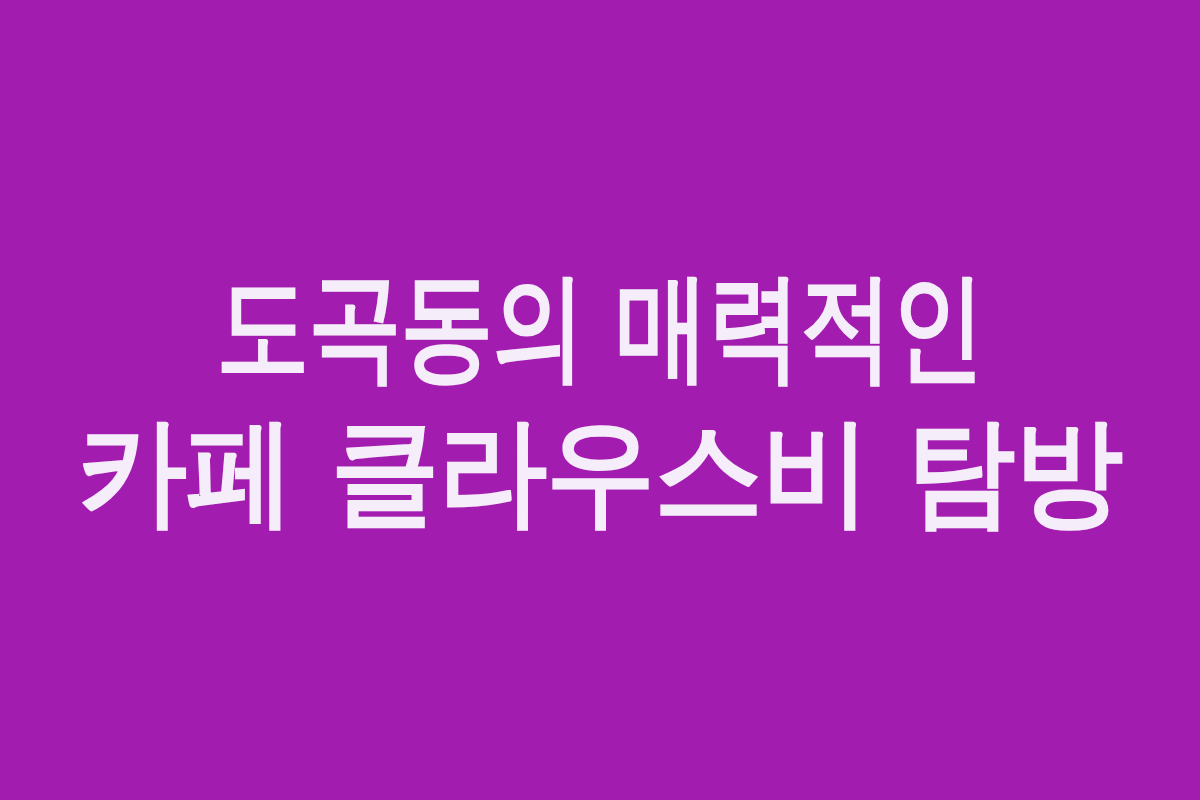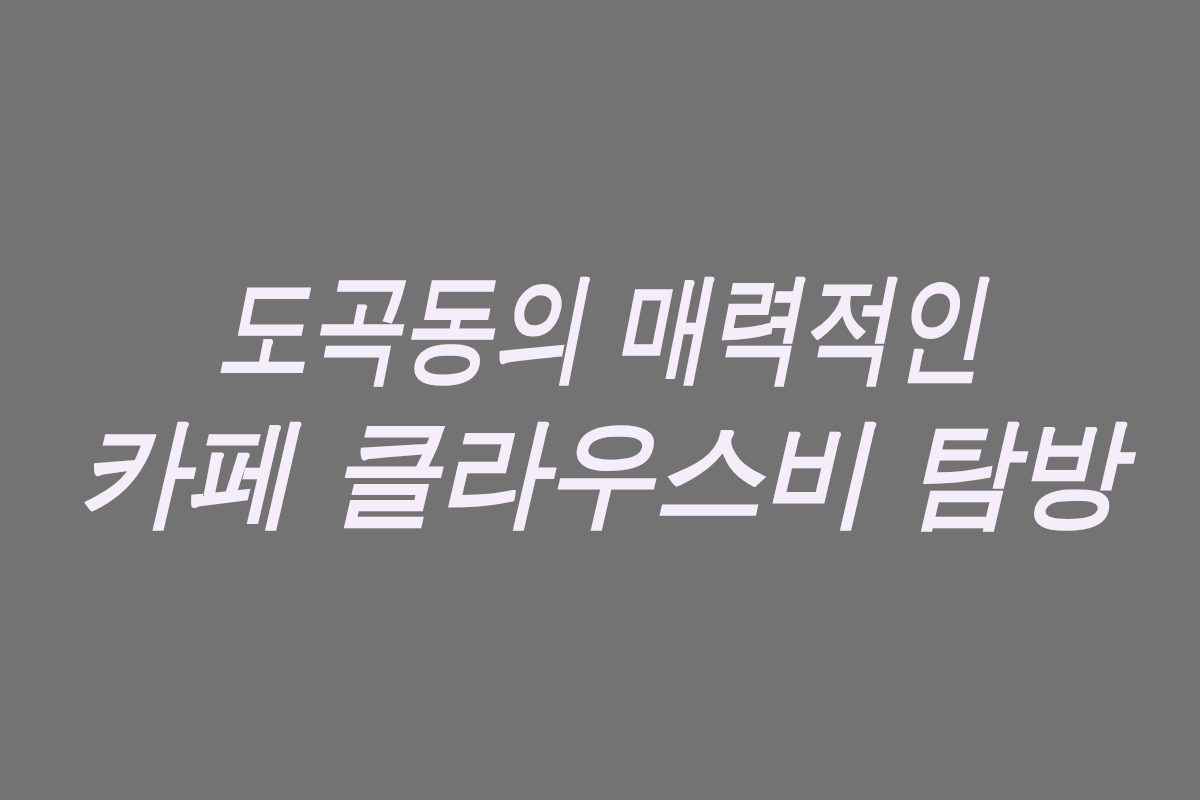--- a/index.html
+++ b/index.html
@@ -59,21 +59,21 @@
   }
 
   .headline-line.line-2 {
     font-size: 118px;
     transform: scaleX(1.0);
   }
 </style>
 </head>
 <body>
 
-<div id="banner" style="background: #737373; font-style: italic;">
+<div id="banner" style="background: #a21caf;">
 
   <div id="headline">
 
     <span class="headline-line line-1" style="color: rgb(246, 237, 251); transform: scaleX(0.789167);">도곡동의 매력적인</span>
 
     <span class="headline-line line-2" style="color: rgb(246, 237, 251); transform: scaleX(0.925);">카페 클라우스비 탐방</span>
 
   </div>
 
 </div>

